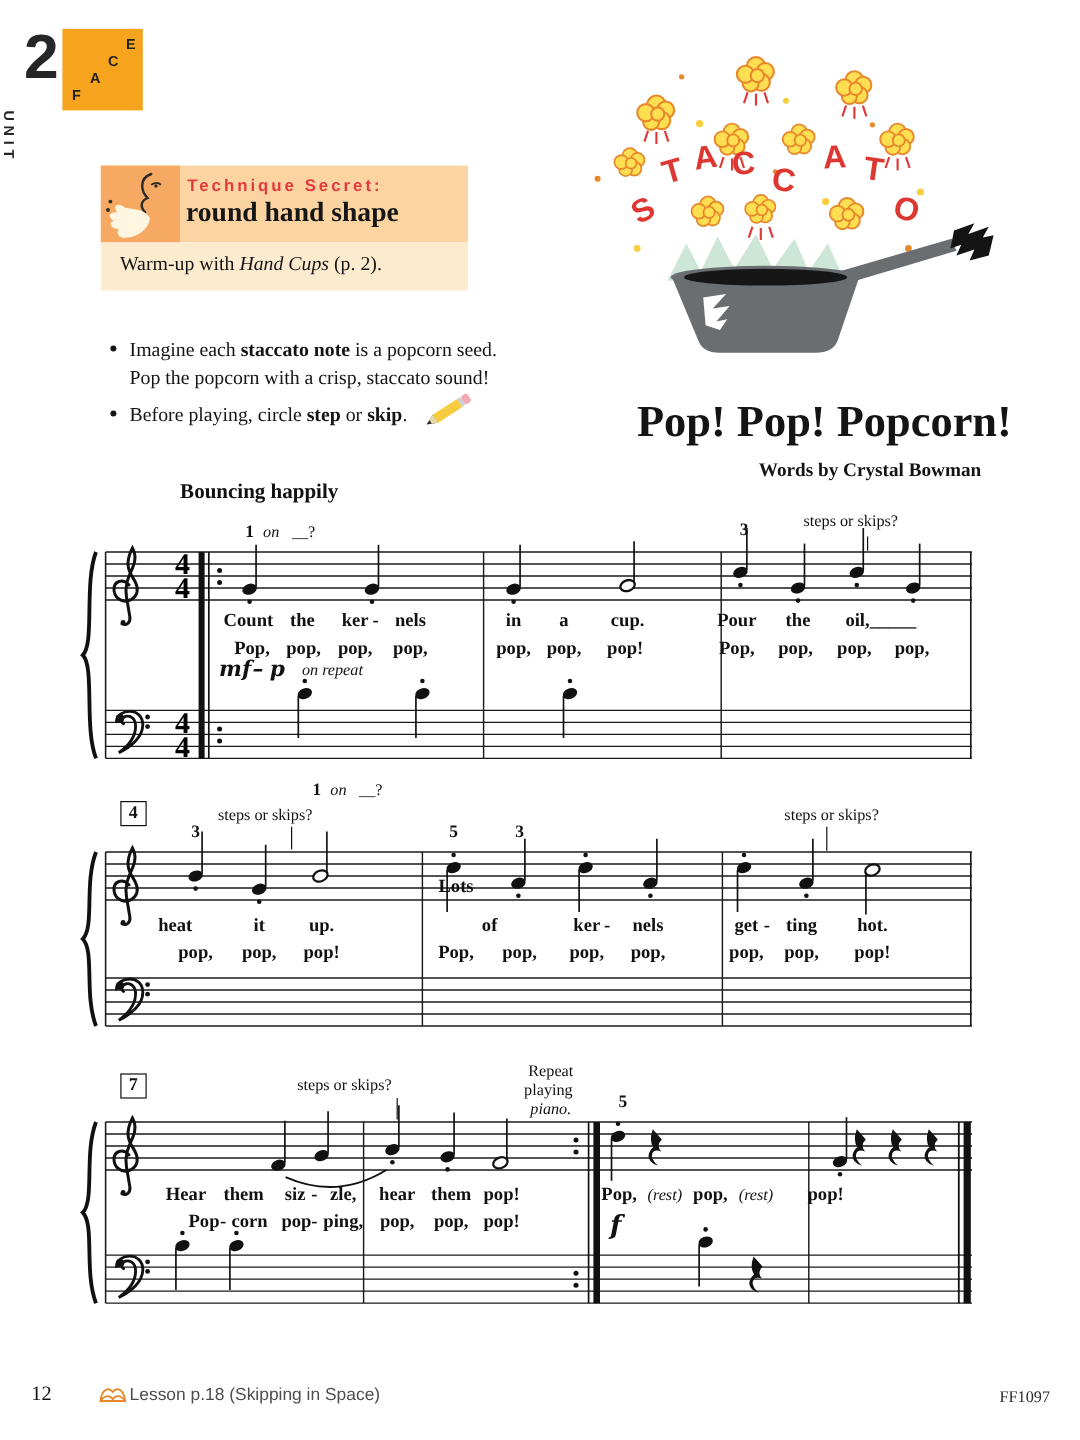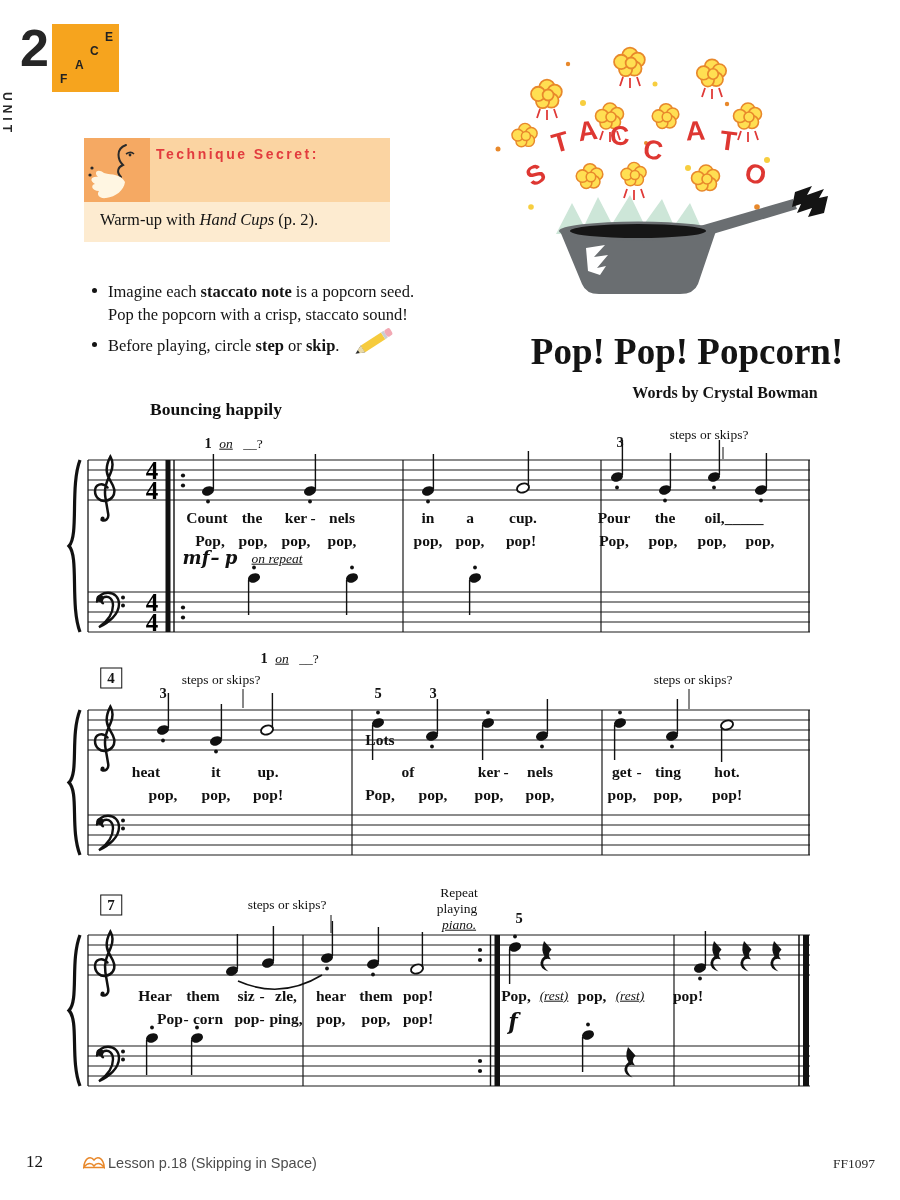--- a/index.html
+++ b/index.html
@@ -26,21 +26,21 @@
   .bullet-line{font:16.5px "Liberation Serif",serif;white-space:nowrap;}
   .bullet-line b{font-weight:700;}
   .bdot{position:absolute;left:-16px;top:6px;width:5px;height:5px;border-radius:50%;background:#141414;}
   
   #song-title{left:687px;top:330px;transform:translateX(-50%);font:700 37px "Liberation Serif",serif;white-space:nowrap;}
   #song-credit{left:725px;top:384px;transform:translateX(-50%);font:700 16px "Liberation Serif",serif;white-space:nowrap;}
   
   .mt{position:absolute;transform:translate(-50%,-52%);white-space:nowrap;color:#111;}
   .mt-l{font:700 15.5px "Liberation Serif",serif;}
   .mt-a{font:13.5px "Liberation Serif",serif;}
-  .mt-i{font:italic 13.5px "Liberation Serif",serif;text-decoration:underline;}
+  .mt-i{font:italic 13.5px "Liberation Serif",serif;}
   .mt-f{font:700 14.5px "Liberation Serif",serif;}
   .mt-d{font:italic 700 18px "DejaVu Serif",serif;}
   .mt-D{font:italic 700 22px "DejaVu Serif",serif;}
   .mt-t{font:700 17.5px "Liberation Serif",serif;}
   .mbox{position:absolute;transform:translate(-50%,-50%);border:1.6px solid #111;padding:1px 6px;
         font:700 15px "Liberation Serif",serif;background:#fff;}
   
   #footer-page{left:26px;top:1152px;font:17px "Liberation Serif",serif;}
   #footer-lesson{left:108px;top:1155px;font:14.5px "Liberation Sans",sans-serif;color:#4d4d4d;}
   #footer-code{left:875px;top:1156px;transform:translateX(-100%);font:13.5px "Liberation Serif",serif;color:#2b2b2b;}
@@ -68,20 +68,21 @@
         <path d="M42 7 C31 11 34 22 39 27 C34 29 32 34 37 39" stroke="#2a2a2a" stroke-width="2" fill="none" stroke-linecap="round"></path>
         <path d="M42 16 C45 14 48 14 50 16" stroke="#2a2a2a" stroke-width="1.6" fill="none"></path>
         <circle cx="46" cy="17" r="1.4" fill="#2a2a2a"></circle>
         <path d="M20 35 C14 30 9 34 14 39 C7 38 5 43 11 46 C6 47 8 53 15 53 C12 57 16 61 22 60 C32 59 40 52 41 44 C37 36 28 37 20 35 Z" fill="#FFF6E2"></path>
         <circle cx="8" cy="30" r="1.6" fill="#2a2a2a"></circle>
           <circle cx="6" cy="37" r="1.6" fill="#2a2a2a"></circle>
       </svg>
     </div>
     <div class="bot"></div>
     <div class="abs" id="tech-title">Technique Secret:</div>
+    <div class="abs" id="tech-sub">round hand shape</div>
     <div class="abs" id="tech-warm">
       <span>Warm-up with </span><i>Hand Cups</i><span> (p. 2).</span>
     </div>
   </div>
 
   <div class="abs bullet-line" style="left:108px;top:305px;">
     <span>Pop the popcorn with a crisp, staccato sound!</span>
   </div>
   <div class="abs bullet-line" style="left:108px;top:282px;">
     <span class="bdot"></span>

